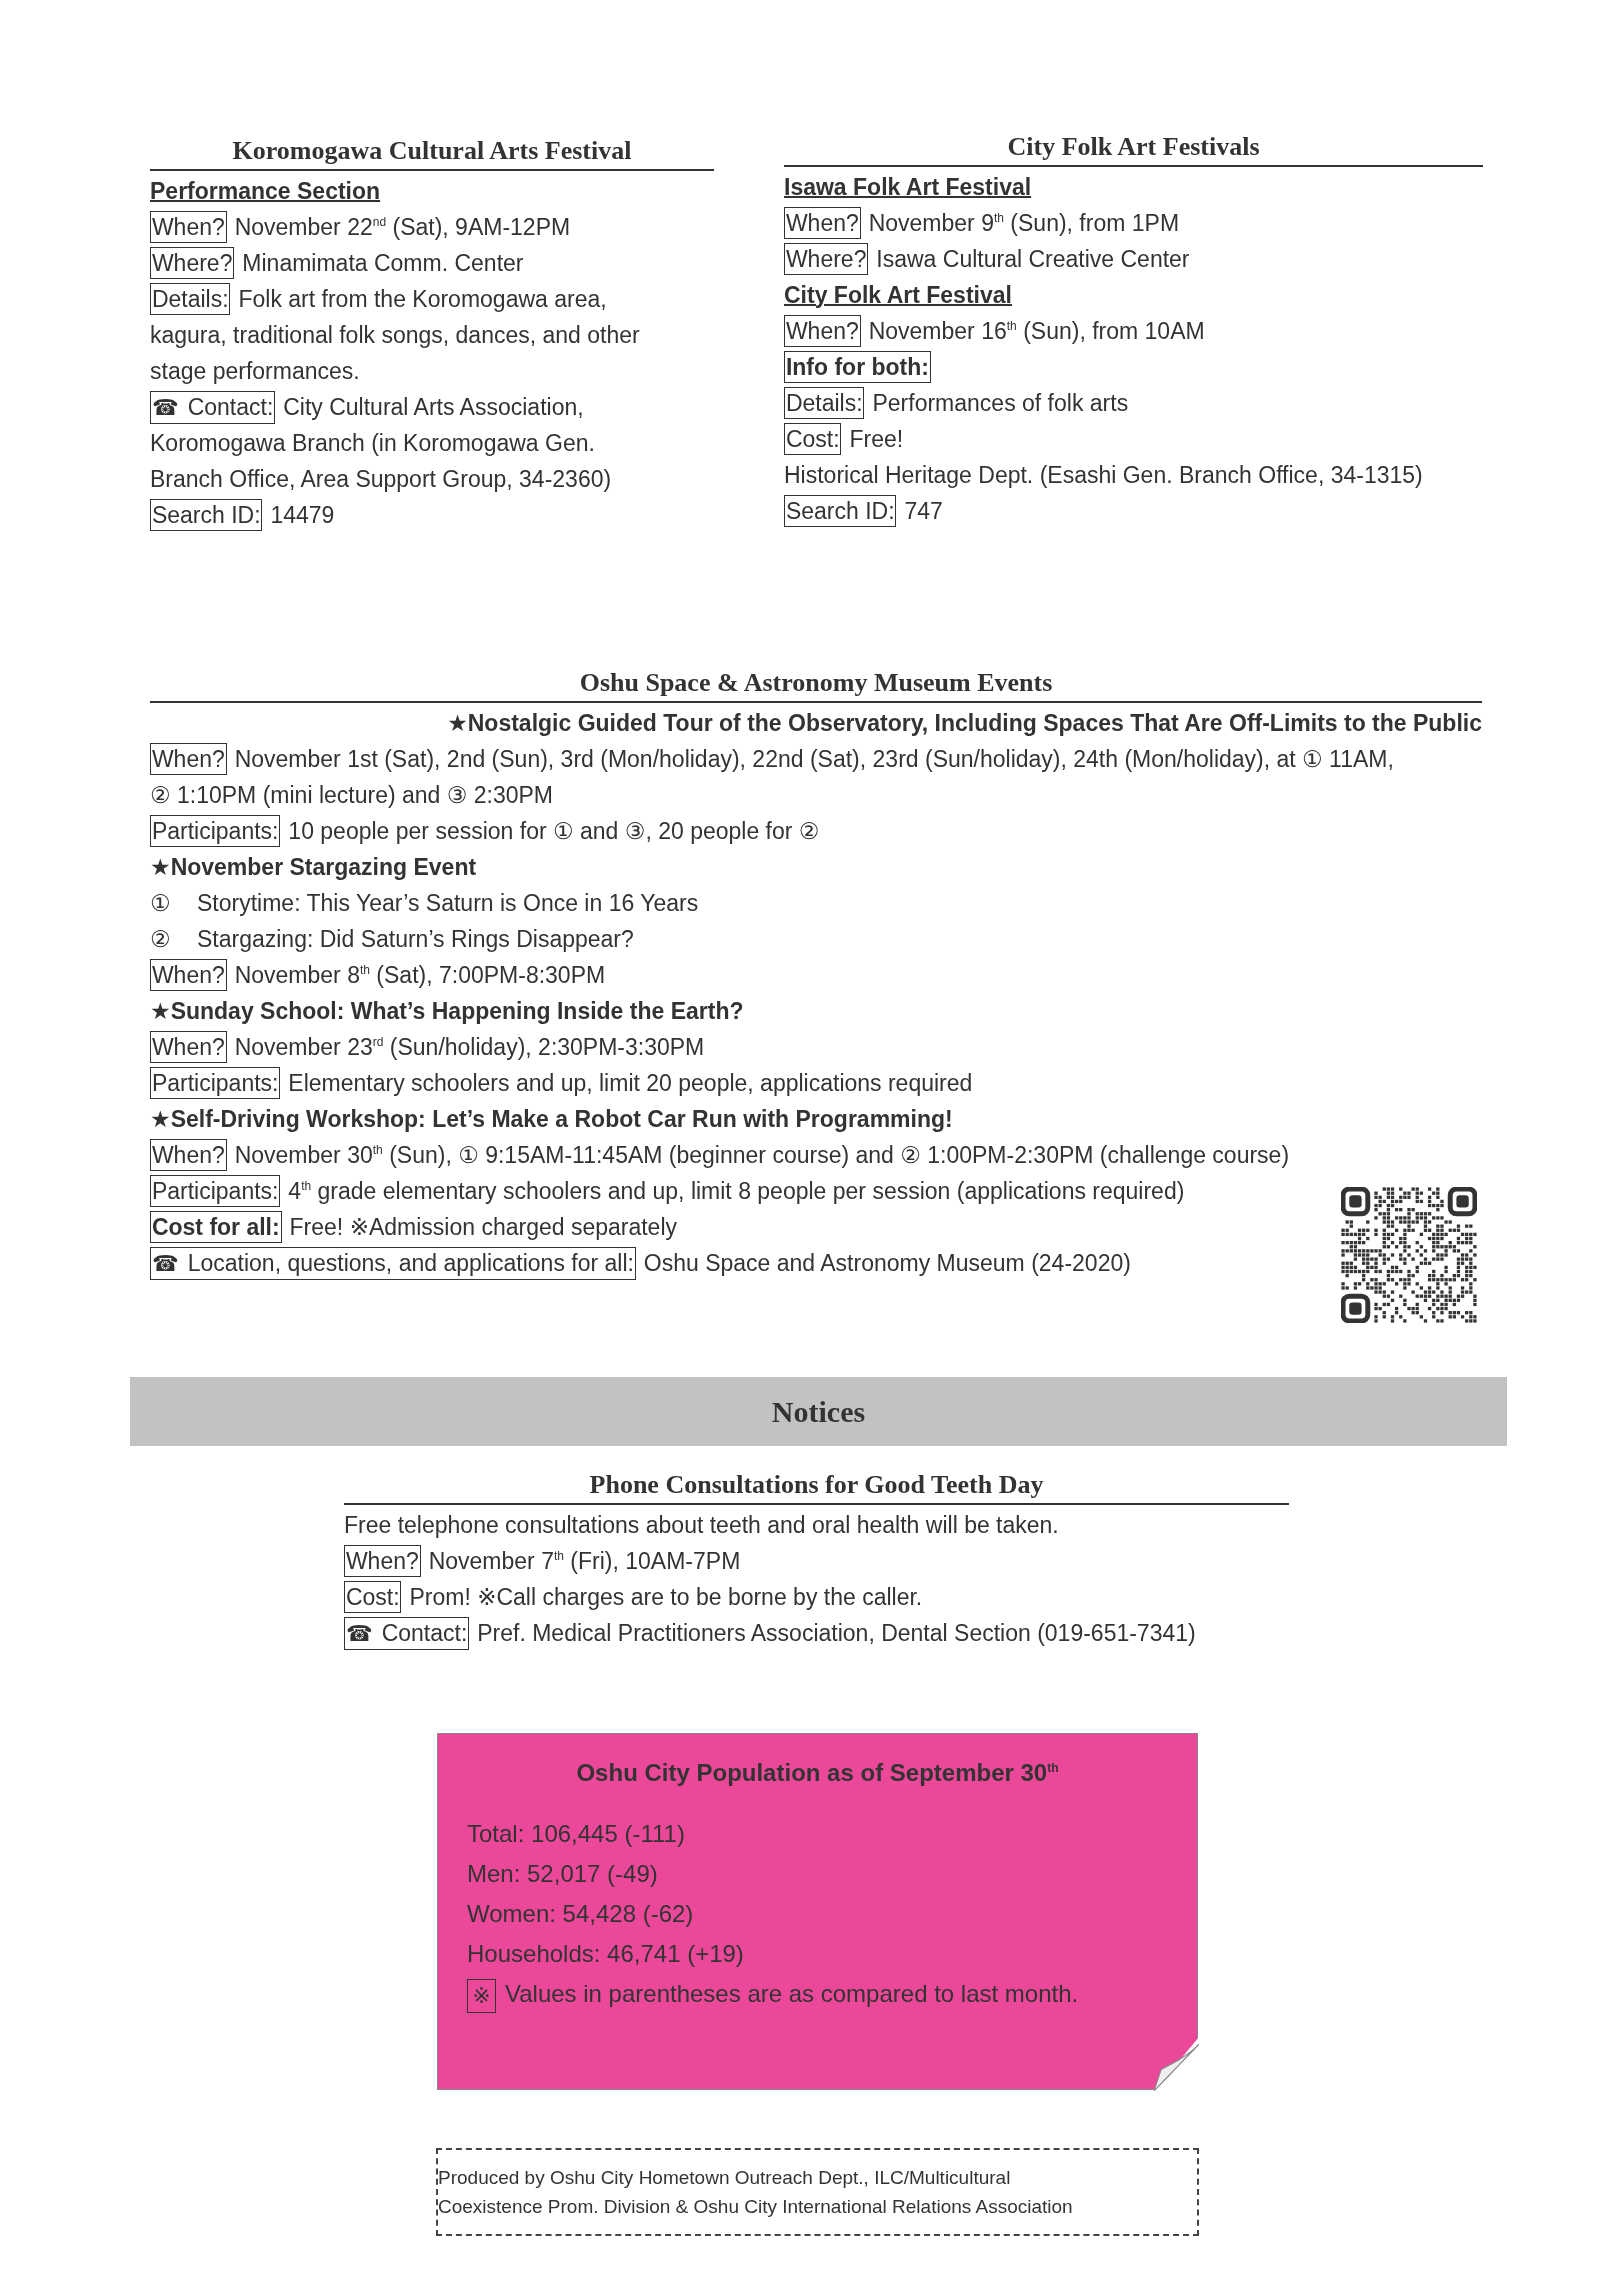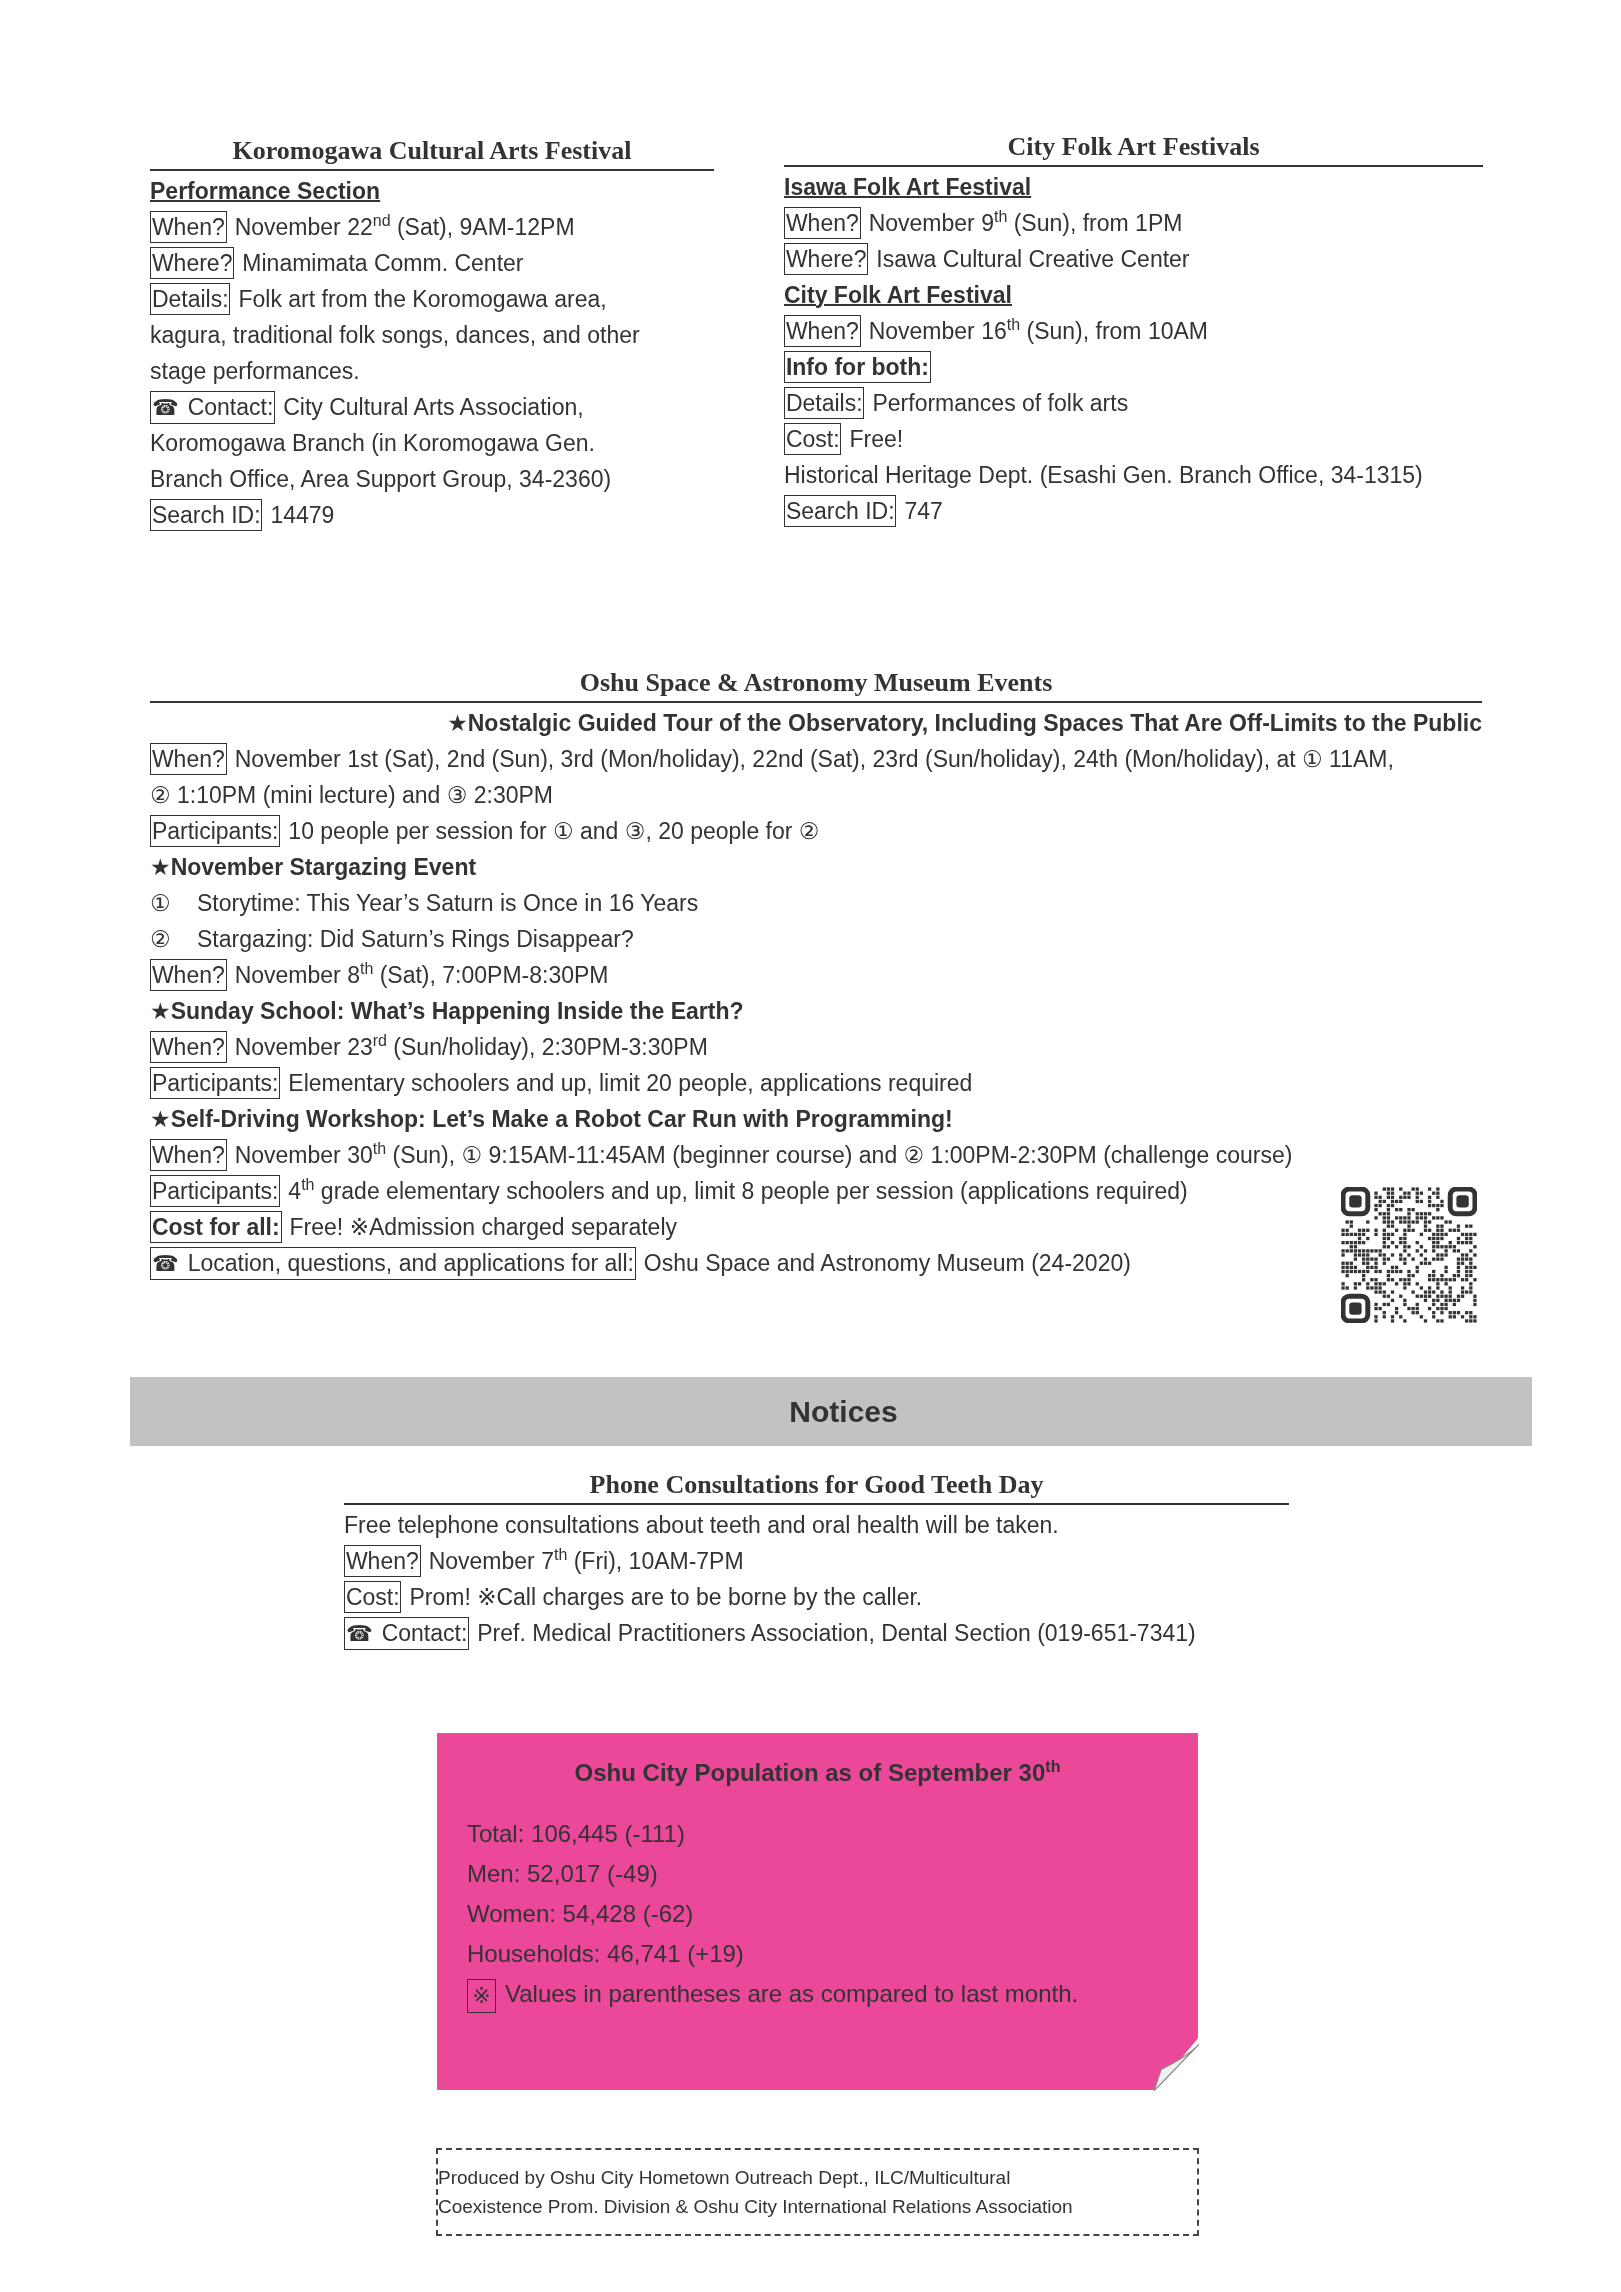--- a/index.html
+++ b/index.html
@@ -16,31 +16,31 @@
     padding-bottom: 3px; line-height: 30px;
   }
   .line { font-size: 23px; line-height: 36px; white-space: nowrap; color: #333; }
   .lbl {
     display: inline-block; border: 1.3px solid #333; padding: 0 0.9px;
     line-height: 30px; margin-right: 8px;
   }
   .lbl.bold { font-weight: bold; }
   .sub { font-weight: bold; text-decoration: underline; text-decoration-thickness: 1.8px; }
   .star-head { font-weight: bold; font-size: 23px; line-height: 36px; white-space: nowrap; color: #333; }
-  sup { font-size: 16px; line-height: 0; vertical-align: super; }
+  sup { font-size: 12px; line-height: 0; vertical-align: super; }
   .phone { font-size: 21.5px; margin-right: 9px; }
   .circ { font-size: 23px; }
   .num-item { display: inline-block; width: 47px; }
 
   #notices-band {
     left: 130px; top: 1377px; width: 1377px; height: 69px;
     background: #c2c2c2;
     display: flex; align-items: center; justify-content: center;
-    font-family: Liberation Sans, sans-serif;
-    font-weight: bold; font-size: 30px; color: #333; padding-left: 25px;
+    font-family: Liberation Serif, serif;
+    font-weight: bold; font-size: 30px; color: #333;
   }
 
   #pop-box {
     left: 437px; top: 1733px; width: 759px; height: 355px;
     border: 1.3px solid #888; background: #ec4899;
   }
   #pop-box .title {
     font-weight: bold; font-size: 24px; text-align: center; margin-top: 25px; color: #333;
   }
   #pop-box .rows { margin-left: 29px; margin-top: 27px; }

